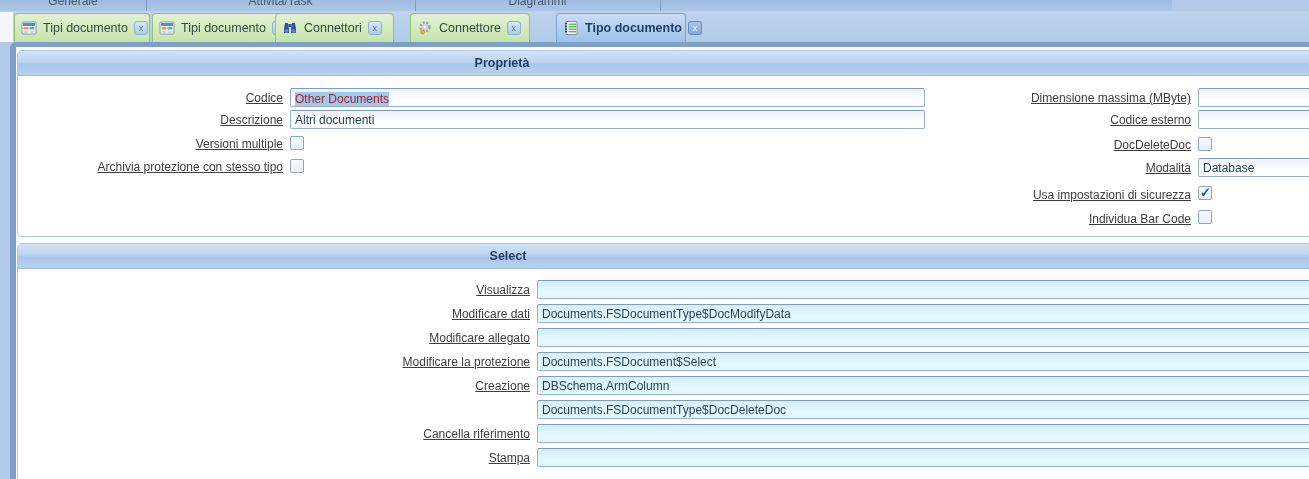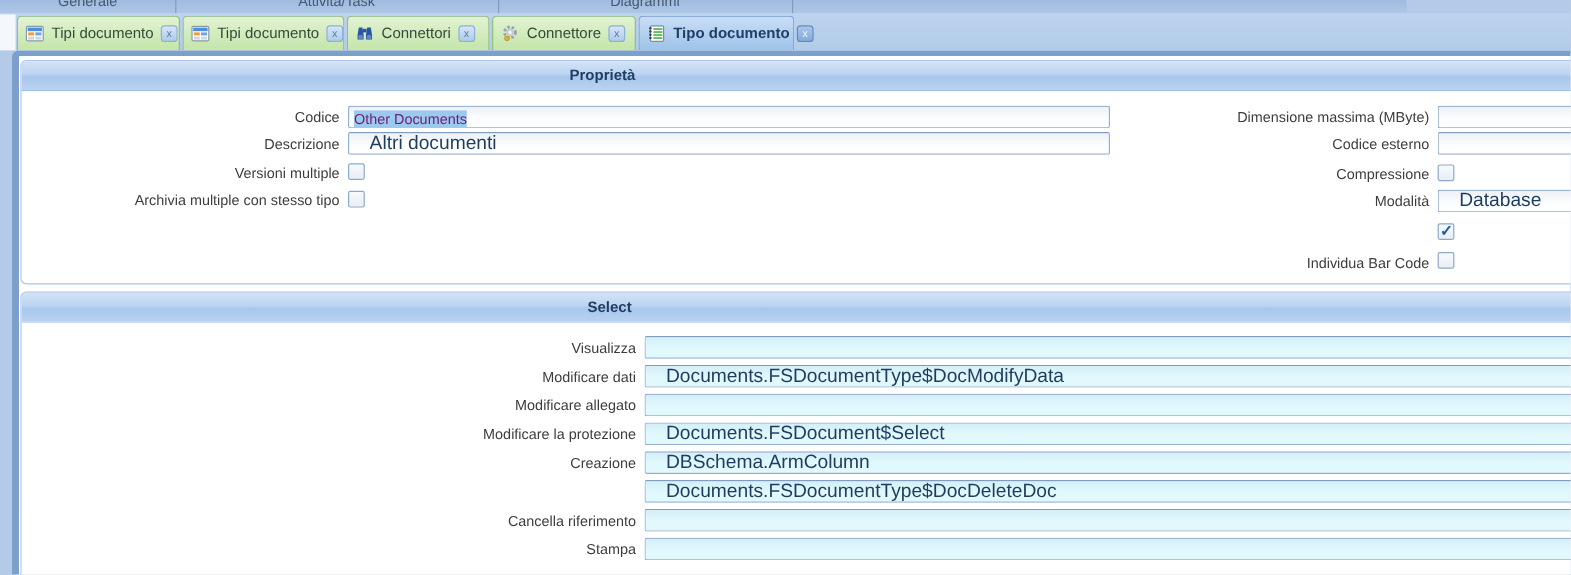--- a/index.html
+++ b/index.html
@@ -26,20 +26,21 @@
   .tab {
     position:absolute; top:2px; height:29px; border-radius:4px 4px 0 0;
     border:1px solid #94c178; border-bottom:none;
     background:linear-gradient(#e2f2d3,#c4e5aa);
     display:flex; align-items:center; padding:0 6px; gap:6px; cursor:pointer;
   }
   .tab .tlabel { font-size:12.5px; color:#344b3a; white-space:nowrap; }
   .tab.active {
     border-color:#7aa3d0;
     background:linear-gradient(#c9def5,#9ec2e9);
+    margin-left:24px;
   }
   .tab.active .tlabel { color:#1f3f66; font-weight:bold; }
   .tab-close {
     width:14px; height:14px; border-radius:3px; border:1px solid #8fb0d6;
     background:linear-gradient(#d6e7f8,#aecbea); color:#5a7ca6;
     font-size:9px; line-height:12px; text-align:center; cursor:pointer; flex:0 0 auto;
   }
   .tab.active .tab-close {
     border-color:#5f8cc0; background:linear-gradient(#a8c6ea,#85abd8); color:#eef5fc;
   }
@@ -58,32 +59,32 @@
     border-radius:4px 4px 0 0;
     background:linear-gradient(#d3e3f7 0%, #bcd4f0 45%, #a8c7ec 55%, #b9d2f0 100%);
     border-bottom:1px solid #9ebde2;
   }
   .group-title {
     position:absolute; top:0; transform:translateX(-50%);
     font-size:12.5px; font-weight:bold; color:#1f3e63; line-height:25px; white-space:nowrap;
   }
   
   .lab {
-    position:absolute; font-size:12px; color:#3d3d3d; text-align:right; white-space:nowrap;
+    position:absolute; font-size:12px; color:#3d3d3d; text-align:right; white-space:nowrap;text-decoration:underline;
   }
   .inp {
     position:absolute; height:19px; border:1px solid #94b0cf; border-top-color:#7e9cc0;
     border-radius:2px; background:linear-gradient(#edf1f5,#fdfeff 65%);
-    font-family:"Liberation Sans", sans-serif; font-size:16px; color:#1e3d5c; padding:0 17px;
+    font-family:"Liberation Sans", sans-serif; font-size:12px; color:#1e3d5c; padding:0 4px;
   }
   .inp.cyan { background:linear-gradient(#d4eff8 0%, #e1f8fd 55%); }
   .divinp {
     position:absolute; height:19px; border:1px solid #94b0cf; border-top-color:#7e9cc0;
     border-radius:2px; background:linear-gradient(#edf1f5,#fdfeff 65%);
-    font-size:12px; color:#701a75; padding:2px 4px 0 4px; line-height:17px; white-space:nowrap; overflow:hidden;
+    font-size:12px; color:#b91c1c; padding:2px 4px 0 4px; line-height:17px; white-space:nowrap; overflow:hidden;
   }
   .divinp .sel { background:#9ccaee; }
   .cb {
     position:absolute; width:14px; height:14px; border:1px solid #8aa8c9; border-radius:2px;
     background:linear-gradient(#f7fafc,#e8eef5); cursor:pointer;
   }
   .cb.checked::after {
     content:"✓"; position:absolute; left:1px; top:-2px;
     font-size:13px; font-weight:bold; color:#1d5a9e;
   }
@@ -124,21 +125,21 @@
         <rect x="2" y="3" width="12" height="3" fill="#4a90d9"></rect>
         <rect x="2.5" y="7" width="5" height="2.5" fill="#f0a030"></rect>
         <rect x="8.5" y="7" width="5" height="2.5" fill="#6aa5e0"></rect>
         <rect x="2.5" y="10.5" width="5" height="2.5" fill="#cfd8e2"></rect>
         <rect x="8.5" y="10.5" width="5" height="2.5" fill="#cfd8e2"></rect>
       </svg>
       <span class="tlabel">Tipi documento</span>
       <div class="tab-close">x</div>
     </div>
 
-    <div class="tab" style="left:289px;width:119px;">
+    <div class="tab" style="left:275px;width:119px;">
       <svg class="ticon" viewBox="0 0 16 16">
         <path d="M3 3 L6 3 L7 9 L7 13 L2 13 L2 9 Z" fill="#2956a3"></path>
         <path d="M13 3 L10 3 L9 9 L9 13 L14 13 L14 9 Z" fill="#2956a3"></path>
         <rect x="6.5" y="4" width="3" height="3" fill="#2956a3"></rect>
         <circle cx="4.5" cy="11" r="2" fill="#5e86c8"></circle>
         <circle cx="11.5" cy="11" r="2" fill="#5e86c8"></circle>
       </svg>
       <span class="tlabel">Connettori</span>
       <div class="tab-close">x</div>
     </div>
@@ -181,35 +182,36 @@
 
   <label class="lab" style="left:17px;top:91px;width:266px;">Codice</label>
   <div class="divinp" style="left:290px;top:88px;width:635px;"><span class="sel">Other Documents</span></div>
 
   <label class="lab" style="left:17px;top:113px;width:266px;">Descrizione</label>
   <input class="inp" style="left: 290px; top: 110px; width: 635px;" value="Altri documenti">
 
   <label class="lab" style="left:17px;top:137px;width:266px;">Versioni multiple</label>
   <div class="cb" style="left:290px;top:136px;"></div>
 
-  <label class="lab" style="left:17px;top:160px;width:266px;">Archivia multiple con stesso tipo</label>
+  <label class="lab" style="left:17px;top:160px;width:266px;">Archivia protezione con stesso tipo</label>
   <div class="cb" style="left:290px;top:159px;"></div>
 
   <label class="lab" style="left:900px;top:91px;width:291px;">Dimensione massima (MByte)</label>
   <input class="inp" style="left: 1198px; top: 88px; width: 200px;" value="">
 
   <label class="lab" style="left:900px;top:113px;width:291px;">Codice esterno</label>
   <input class="inp" style="left: 1198px; top: 110px; width: 200px;" value="">
 
-  <label class="lab" style="left:900px;top:138px;width:291px;">Compressione</label>
+  <label class="lab" style="left:900px;top:138px;width:291px;">DocDeleteDoc</label>
   <div class="cb" style="left:1198px;top:137px;"></div>
 
   <label class="lab" style="left:900px;top:161px;width:291px;">Modalità</label>
   <input class="inp" style="left: 1198px; top: 158px; width: 200px;" value="Database">
 
+  <label class="lab" style="left:900px;top:188px;width:291px;">Usa impostazioni di sicurezza</label>
   <div class="cb checked" style="left:1198px;top:186px;"></div>
 
   <label class="lab" style="left:900px;top:212px;width:291px;">Individua Bar Code</label>
   <div class="cb" style="left:1198px;top:210px;"></div>
 
   <div class="groupbox" style="left:17px; top:243px; width:1385px; height:245px;">
     <div class="group-header">
       <span class="group-title" style="left:490px;">Select</span>
     </div>
   </div>

